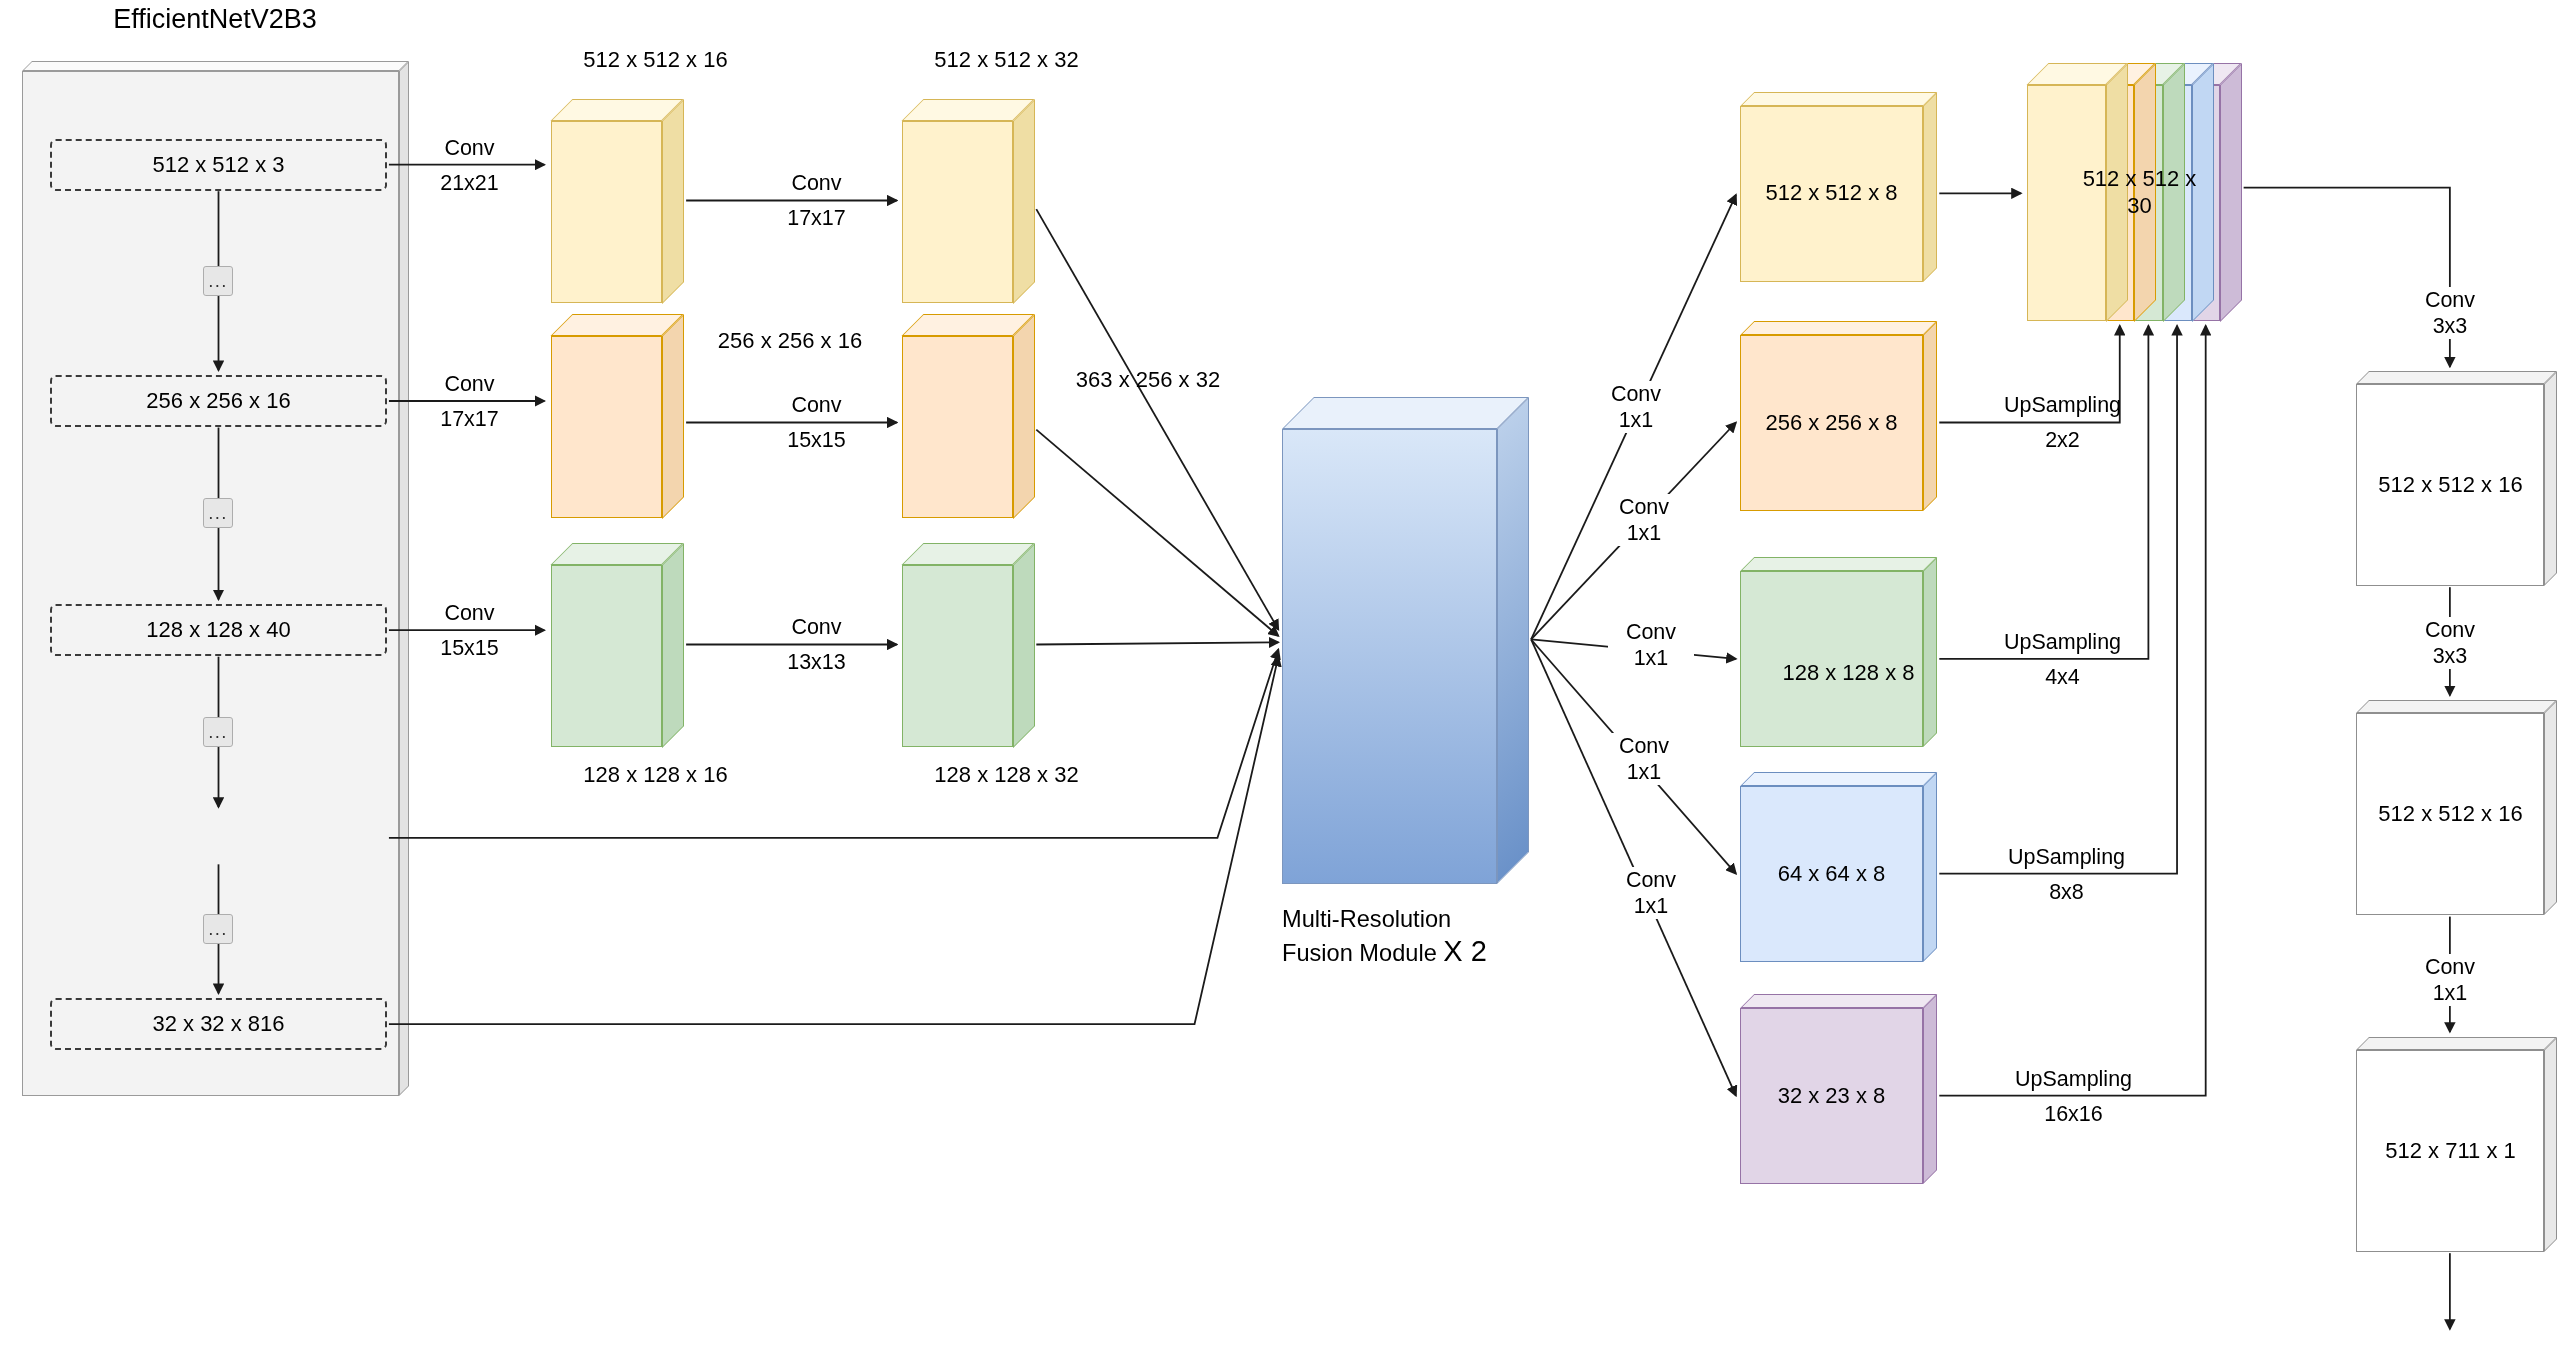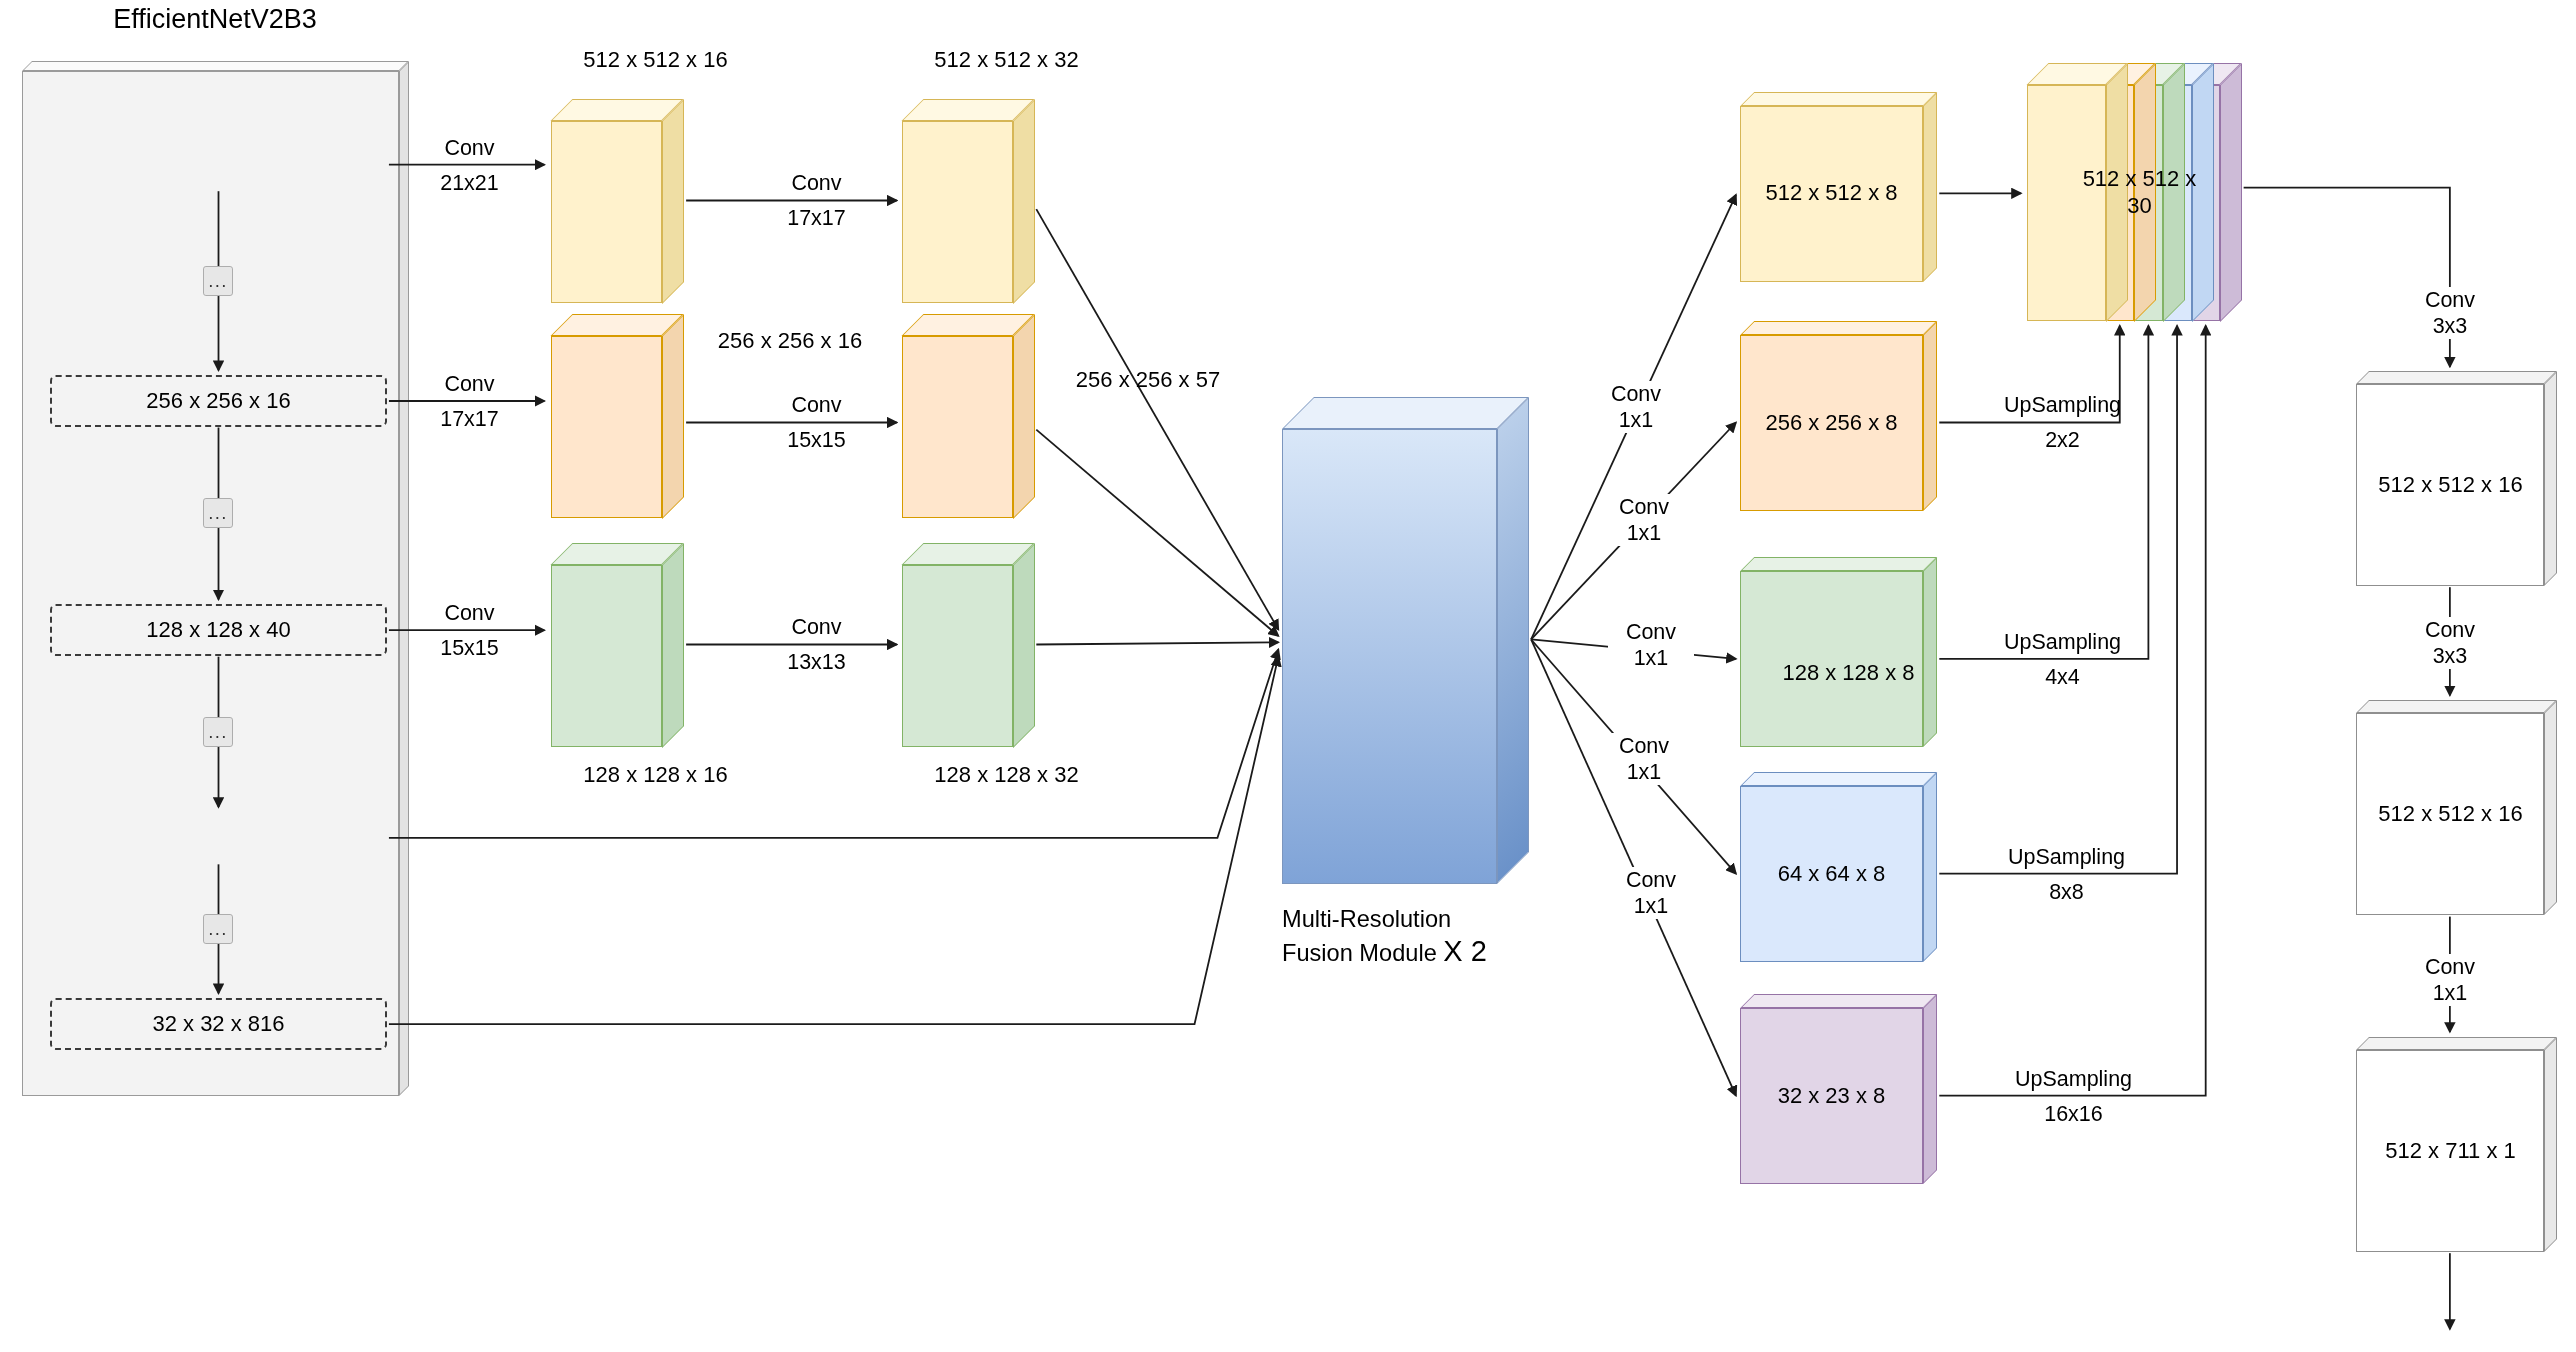--- a/index.html
+++ b/index.html
@@ -78,20 +78,23 @@
     <path class="edge" d="M2708 1220 L3040 1220 L3040 455"></path>
     <path class="edge" d="M2708 1530 L3080 1530 L3080 455"></path>
     <path class="edge" d="M3133 262 L3421 262 L3421 512"></path>
     <path class="edge" d="M3421 820 L3421 971"></path>
     <path class="edge" d="M3421 1280 L3421 1441"></path>
     <path class="edge" d="M3421 1750 L3421 1856"></path>
   </svg>
 
   <div class="title" style="left:21.5px;top:4.3px;width:387px">EfficientNetV2B3</div>
 
+  <div class="dashed" style="left:50px;top:139px;width:337px;height:52px">
+      <span>512 x 512 x 3</span>
+    </div>
   <div class="dashed" style="left:50px;top:375px;width:337px;height:52px">
       <span>256 x 256 x 16</span>
     </div>
   <div class="dashed" style="left:50px;top:604px;width:337px;height:52px">
       <span>128 x 128 x 40</span>
     </div>
   <div class="dashed" style="left:50px;top:998px;width:337px;height:52px">
       <span>32 x 32 x 816</span>
     </div>
 
@@ -162,21 +165,21 @@
       <i class="ct"></i>
       <i class="cs"></i>
       <i class="cf"></i>
     </div>
   <div class="cube green" style="left:902px;top:543px;width:132px;height:204px;--d:21.5px">
       <i class="ct"></i>
       <i class="cs"></i>
       <i class="cf"></i>
     </div>
   <div class="lbl" style="left:899px;top:47px;width:215px">512 x 512 x 32</div>
-  <div class="lbl" style="left:1044px;top:367px;width:208px">256 x 256 x 57</div>
+  <div class="lbl" style="left:1044px;top:367px;width:208px">363 x 256 x 32</div>
   <div class="lbl" style="left:899px;top:762px;width:215px">128 x 128 x 32</div>
 
   <div class="cube fusionc" style="left:1282px;top:397px;width:247px;height:487px;--d:32px">
       <i class="ct"></i>
       <i class="cs"></i>
       <i class="cf"></i>
     </div>
   <div class="fusion-label" style="left:1282px;top:904px;width:329px">
     <div><span>Multi-Resolution</span></div>
     <div><span>Fusion Module</span> <span class="x2">X 2</span></div>

